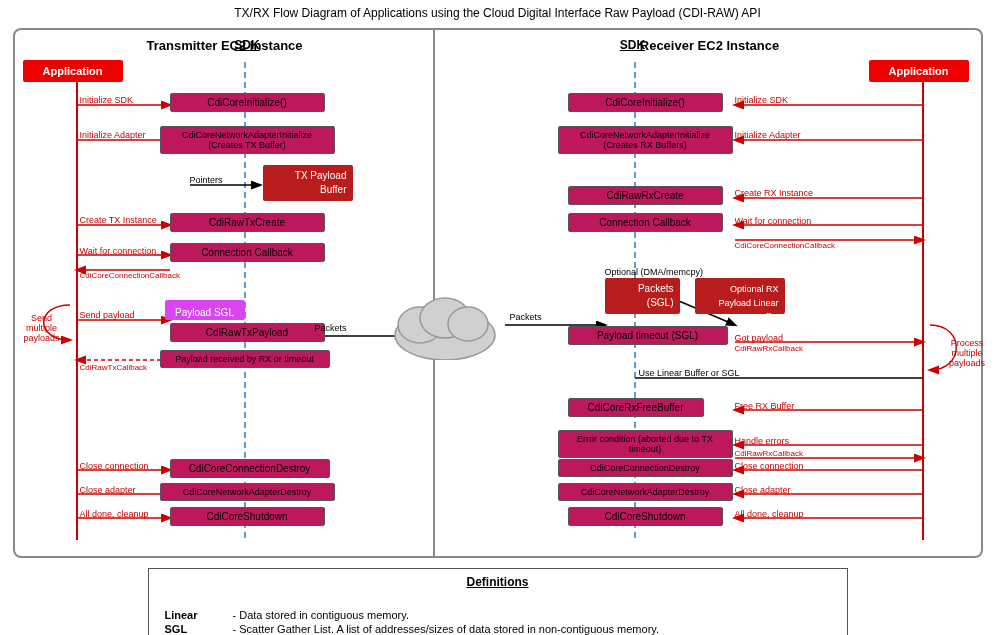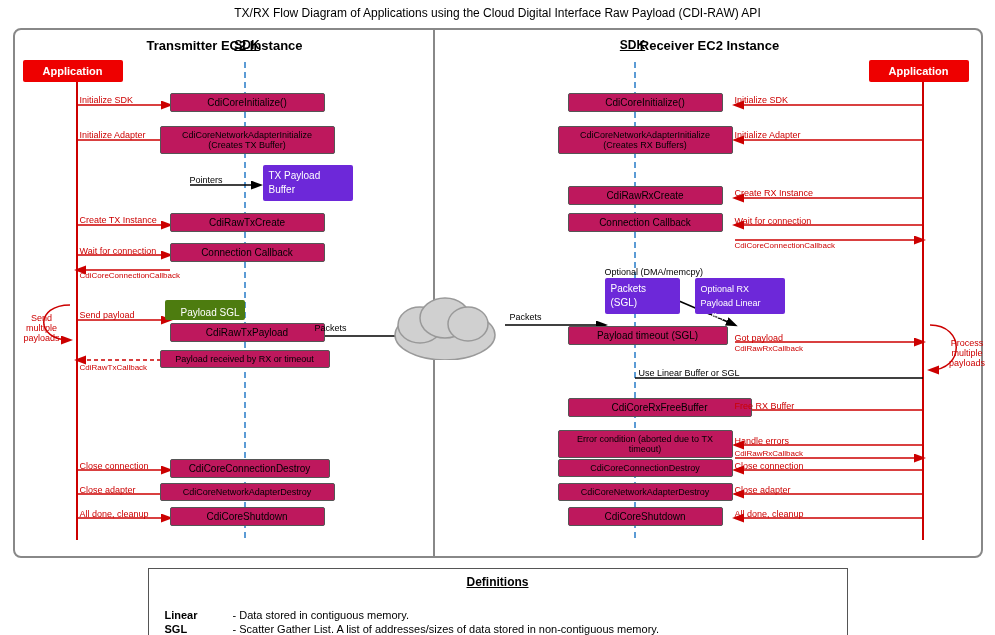--- a/index.html
+++ b/index.html
@@ -63,35 +63,35 @@
       border: 1.5px solid #555;
       font-size: 10px;
       text-align: center;
       padding: 3px 5px;
       border-radius: 2px;
     }
 
     
     .payload-box {
       position: absolute;
-      background: #6d28d9;
-      color: #fff;
-      font-size: 10px;
-      text-align: left;
-      padding: 4px 6px;
-      border-radius: 2px;
-    }
-
-    
-    .red-box {
-      position: absolute;
-      background: #4d7c0f;
+      background: #b91c1c;
       color: #fff;
       font-size: 10px;
       text-align: right;
+      padding: 4px 6px;
+      border-radius: 2px;
+    }
+
+    
+    .red-box {
+      position: absolute;
+      background: #d946ef;
+      color: #fff;
+      font-size: 10px;
+      text-align: center;
       padding: 3px 5px;
       border-radius: 2px;
     }
 
     
     .arrow-label {
       position: absolute;
       font-size: 9px;
       color: #000;
     }
@@ -320,21 +320,21 @@
     <div class="arrow-label" style="left:590px;top:237px;font-size:9px;">Optional (DMA/memcpy)</div>
 
     <div class="sdk-box" style="left:553px;top:296px;width:160px;">Payload timeout (SGL)</div>
 
     <div class="arrow-label red" style="left:720px;top:303px;color:#cc0000;">Got payload</div>
 
     <div class="arrow-label red" style="left:720px;top:314px;font-size:8px;color:#cc0000;">CdiRawRxCallback</div>
 
     <div class="arrow-label" style="left:624px;top:338px;font-size:9px;">Use Linear Buffer or SGL</div>
 
-    <div class="sdk-box" style="left:553px;top:368px;width:184px;">CdiCoreRxFreeBuffer</div>
+    <div class="sdk-box" style="left:553px;top:368px;width:136px;">CdiCoreRxFreeBuffer</div>
 
     <div class="arrow-label red" style="left:720px;top:371px;color:#cc0000;">Free RX Buffer</div>
 
     <div class="sdk-box" style="left:543px;top:400px;width:175px;font-size:9px;">Error condition (aborted due to TX<br>timeout)</div>
 
     <div class="arrow-label red" style="left:720px;top:406px;color:#cc0000;">Handle errors</div>
 
     <div class="arrow-label red" style="left:720px;top:419px;font-size:8px;color:#cc0000;">CdiRawRxCallback</div>
 
     <div class="arrow-label red" style="left:925px;top:308px;width:55px;font-size:9px;color:#cc0000;text-align:center;">Process multiple<br>payloads</div>

